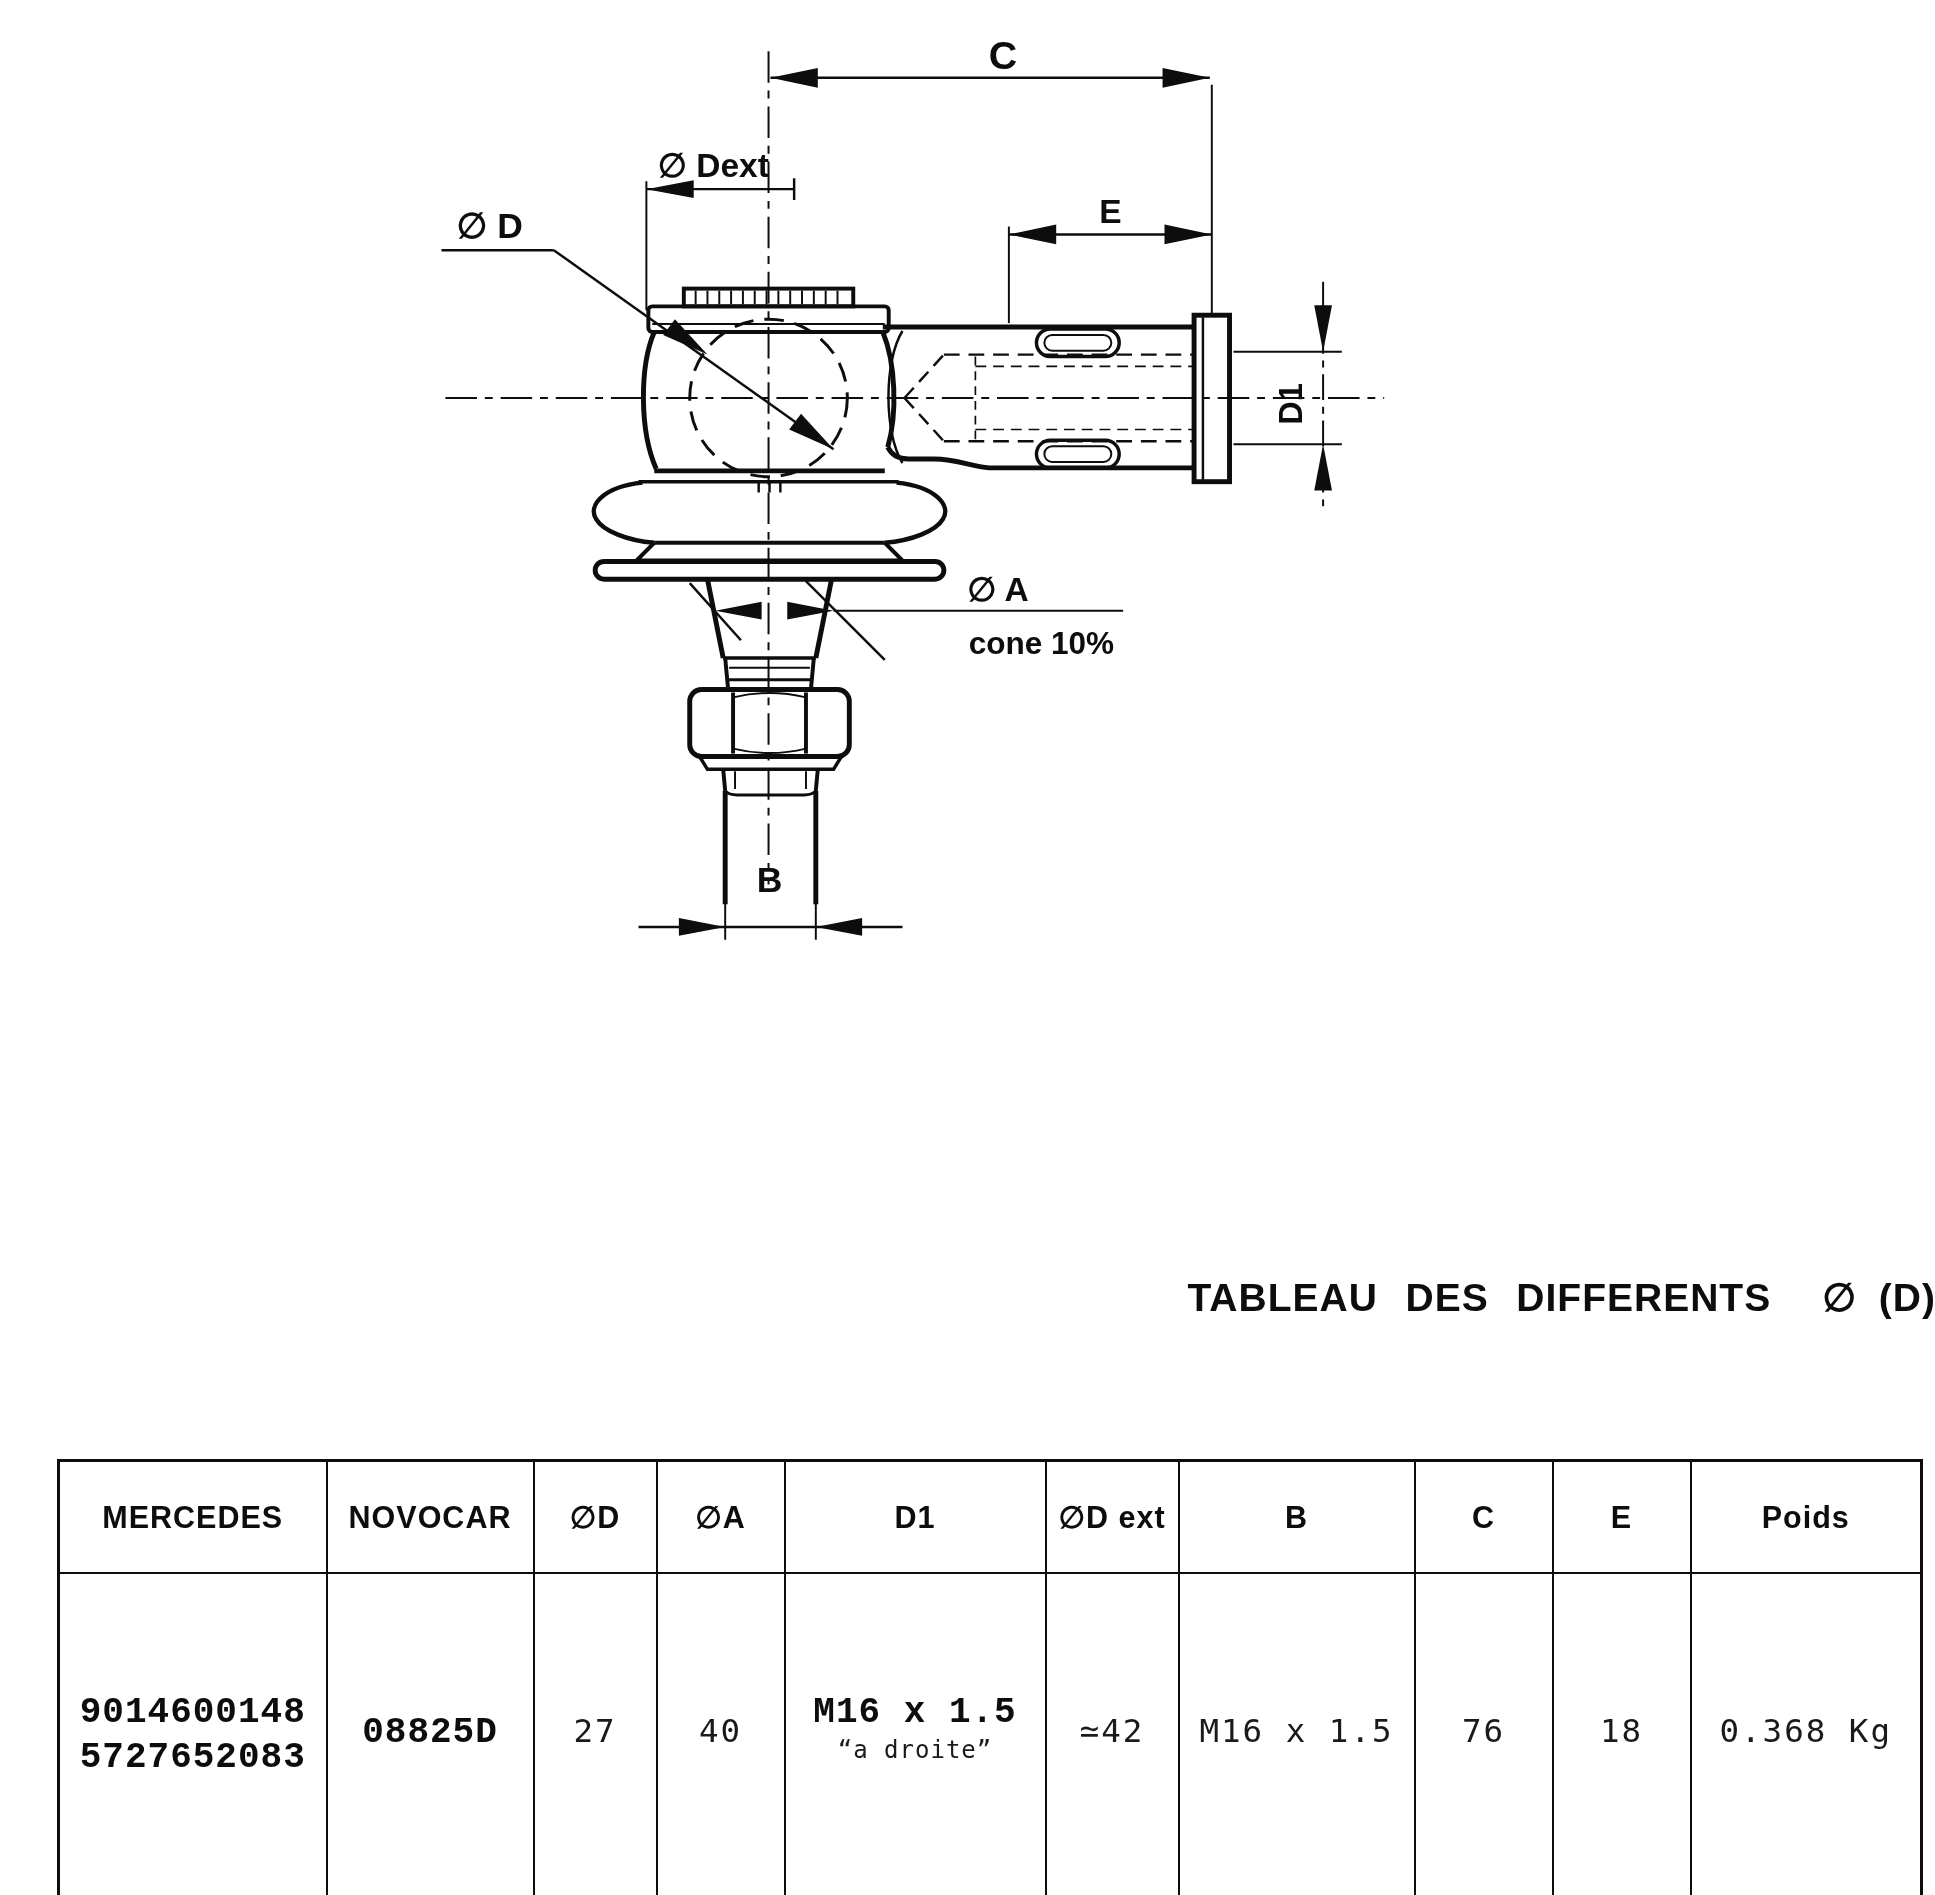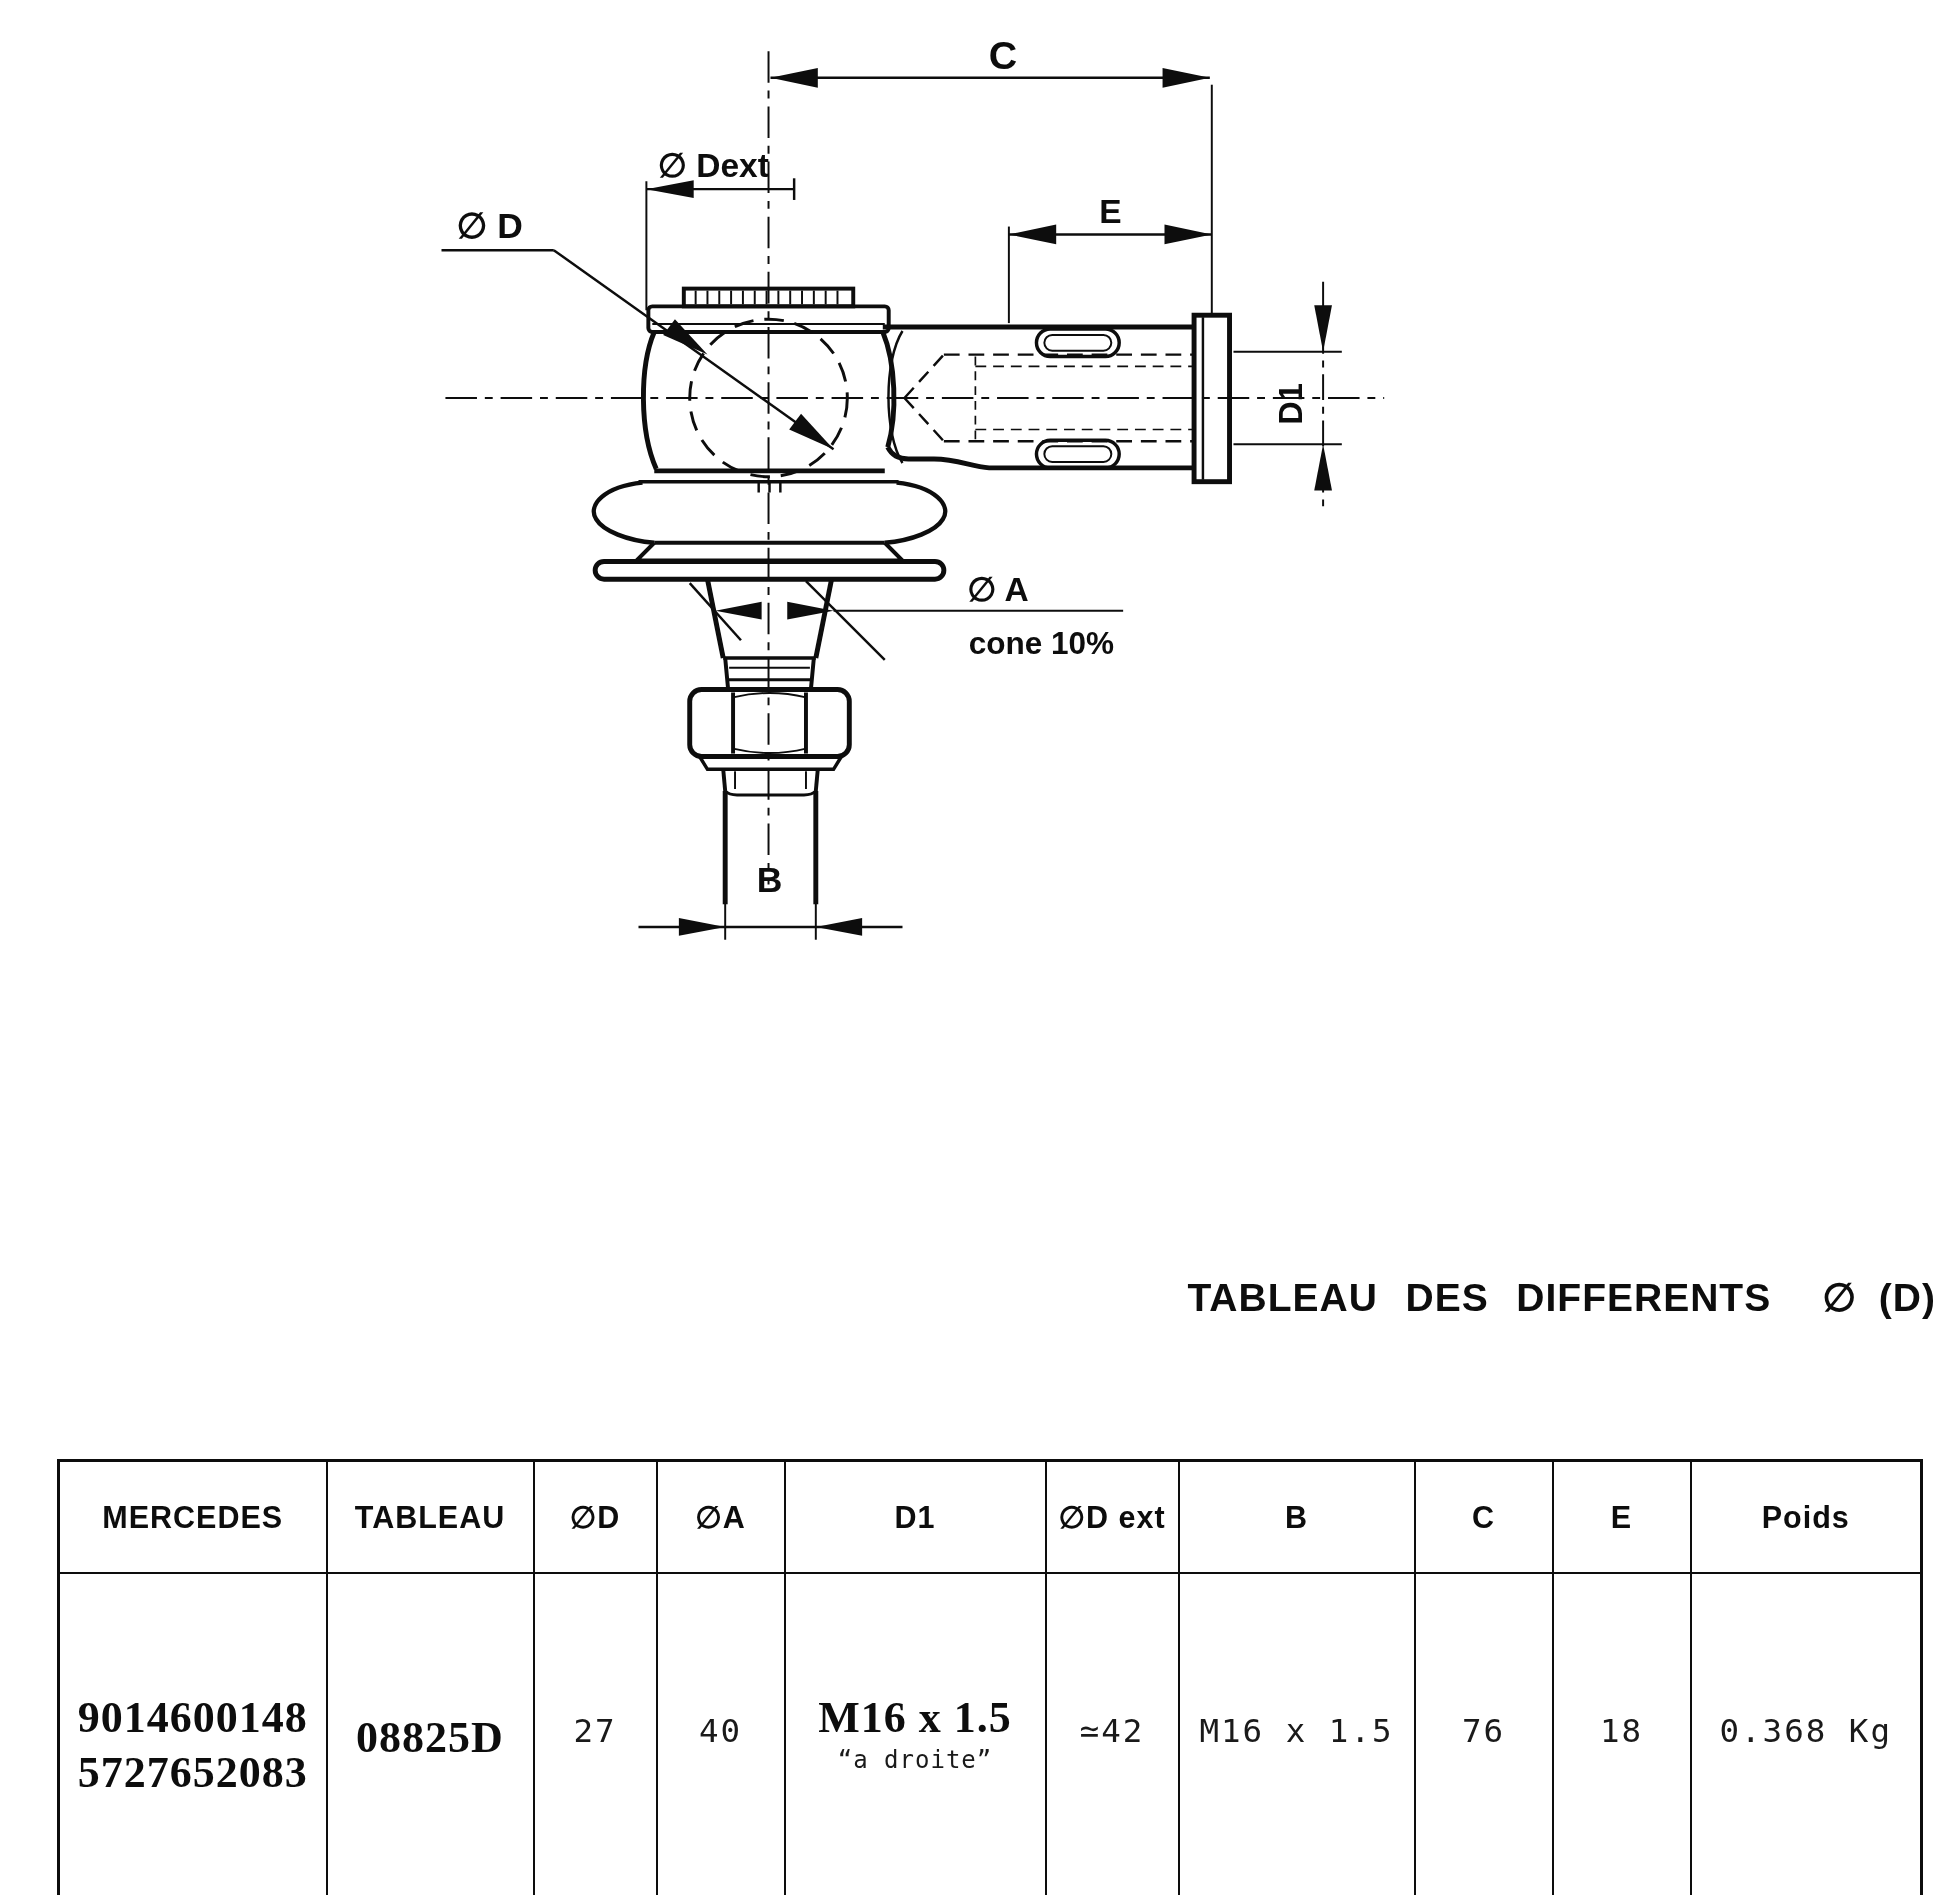--- a/index.html
+++ b/index.html
@@ -14,21 +14,21 @@
   .title .suffix{margin-left:51px;word-spacing:9.9px;}
   table.spec{position:absolute;top:1430px;left:57px;width:1864px;height:445px;
              border-collapse:collapse;table-layout:fixed;background:#fff;
              border:3.9px solid #0d0d0d;margin-top:29px;}
   table.spec th, table.spec td{border:2.5px solid #0d0d0d;text-align:center;padding:0;}
   table.spec thead th{height:110px;font-size:30.5px;font-weight:bold;letter-spacing:1px;
                       font-family:"Liberation Sans",sans-serif;vertical-align:middle;}
   table.spec tbody td{vertical-align:top;}
   .cellwrap{margin-top:116px;}
   .cellwrap.single{margin-top:136px;}
-  .boldval{font-family:Liberation Serif, serif;font-weight:bold;font-size:44px;
+  .boldval{font-family:Liberation Mono, monospace;font-weight:bold;font-size:36px;
            letter-spacing:1px;line-height:1.25;}
   .lightval{font-family:"DejaVu Sans Mono","DejaVu Sans",monospace;font-weight:400;
             font-size:32.5px;letter-spacing:2px;line-height:1.3;color:#1a1a1a;}
   .lightval.smaller{font-size:24px;letter-spacing:1px;}
 </style>
 </head>
 <body>
 
 <div class="page">
 
@@ -203,21 +203,21 @@
         <col style="width:261px">
         <col style="width:133px">
       <col style="width:236px">
         <col style="width:138px">
         <col style="width:138px">
       <col style="width:231px">
     </colgroup>
     <thead>
       <tr>
         <th>MERCEDES</th>
-        <th>TABLEAU</th>
+        <th>NOVOCAR</th>
         <th>∅D</th>
         <th>∅A</th>
         <th>D1</th>
         <th>∅D ext</th>
         <th>B</th>
         <th>C</th>
         <th>E</th>
         <th>Poids</th>
       </tr>
     </thead>

